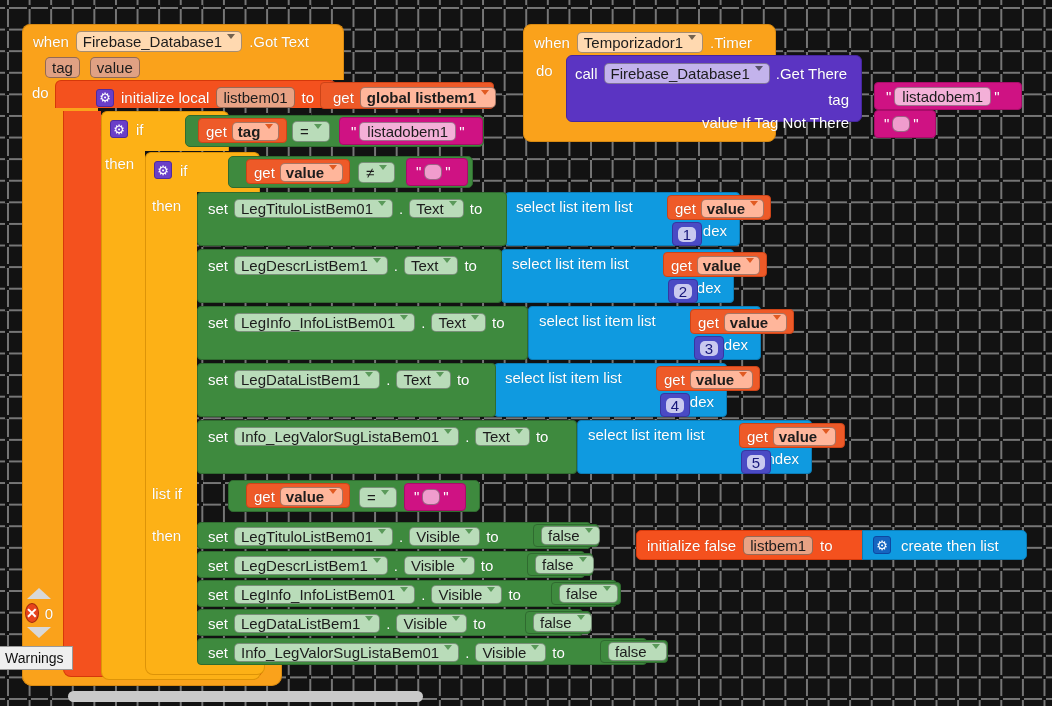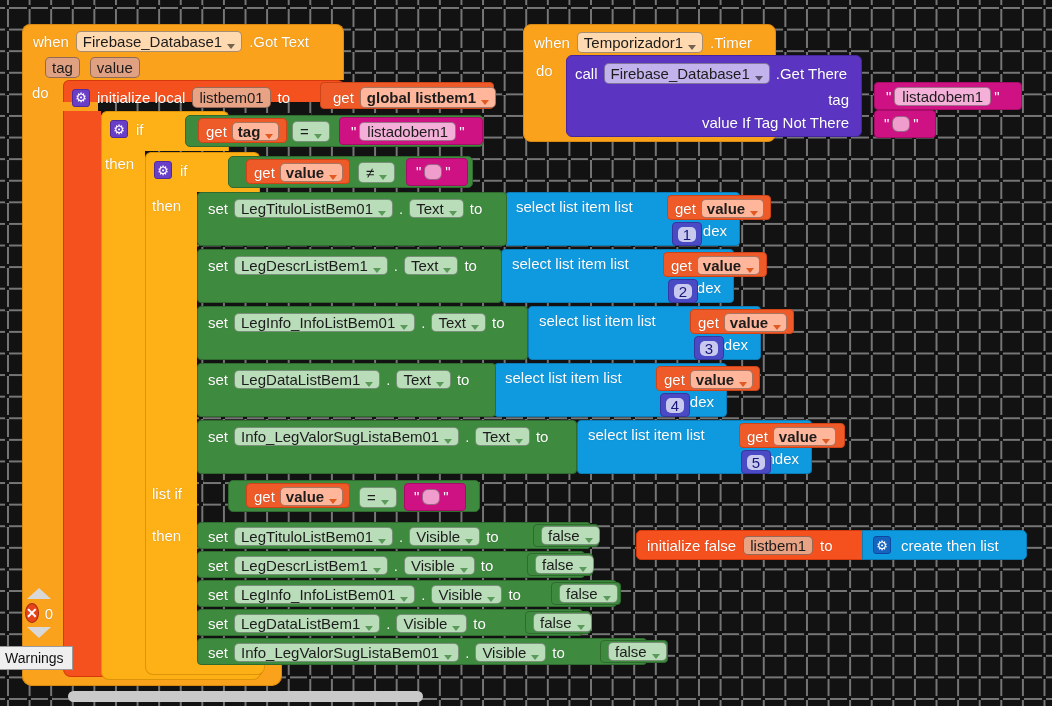--- a/index.html
+++ b/index.html
@@ -53,21 +53,21 @@
   .globalb { background:#f4511e; border:1px solid #d5380a; }
 
   .lbl {
     color:#ffffff; font-size:15px; line-height:1;
     white-space:nowrap; display:inline-block;
     text-shadow: 0 0 1px rgba(0,0,0,.25);
   }
 
   
   .field {
-    display:inline-flex; align-items:flex-end; gap:4px;
+    display:inline-flex; align-items:flex-start; gap:4px;
     border-radius:5px; padding:2px 6px;
     font-size:15px; line-height:1; color:#1c1c1c;
     border:1px solid rgba(0,0,0,.35);
     white-space:nowrap;
   }
   .f-comp   { background:#ffd9b0; }
   .f-param  { background:#e0a183; }
   .f-local  { background:#e8a284; }
   .f-green  { background:#b9dcb9; }
   .f-getval { background:#ffb69b;font-weight:bold; }
@@ -144,21 +144,21 @@
       <span class="field f-param">value</span>
     </div>
   </div>
 
   <div class="blk event" style="left:22px; top:79px; width:76px; height:607px; border-top:none; border-right:none; border-radius:0 0 10px 10px;"></div>
   <div class="blk" style="left:32px; top:84px;">
     <span class="lbl">do</span>
   </div>
   <div class="blk event" style="left:22px; top:662px; width:260px; height:24px; border-top:none; border-radius:0 0 10px 10px;"></div>
 
-  <div class="blk local" style="left:63px; top:80px; width:281px; height:22px; border-radius:6px 6px 0 0; border-bottom:none;">
+  <div class="blk local" style="left:55px; top:80px; width:281px; height:28px; border-radius:6px 6px 0 0; border-bottom:none;padding-left:32px;">
     <div class="row" style="padding:6px 0 0 8px; gap:7px;">
       <span class="gear"></span>
       <span class="lbl">initialize local</span>
       <span class="field f-local">listbem01</span>
       <span class="lbl">to</span>
     </div>
   </div>
 
   <div class="blk getter" style="left:320px; top:82px; width:174px; height:27px; border-radius:4px;">
     <div class="row" style="padding:4px 0 0 12px; gap:6px;">
@@ -485,21 +485,21 @@
         <span>Temporizador1</span>
           <i class="caret"></i>
       </span>
       <span class="lbl">.Timer</span>
     </div>
     <div class="row" style="padding:10px 0 0 12px;">
       <span class="lbl">do</span>
     </div>
   </div>
 
-  <div class="blk callb" style="left:566px; top:55px; width:296px; height:82px; border-radius:6px;">
+  <div class="blk callb" style="left:566px; top:55px; width:296px; height:67px; border-radius:6px;">
     <div class="row" style="padding:7px 0 0 8px; gap:6px;">
       <span class="lbl">call</span>
       <span class="field f-purple">
         <span>Firebase_Database1</span>
           <i class="caret"></i>
       </span>
       <span class="lbl">.Get There</span>
     </div>
     <div class="row" style="justify-content:flex-end; padding:8px 12px 0 0;">
       <span class="lbl">tag</span>

